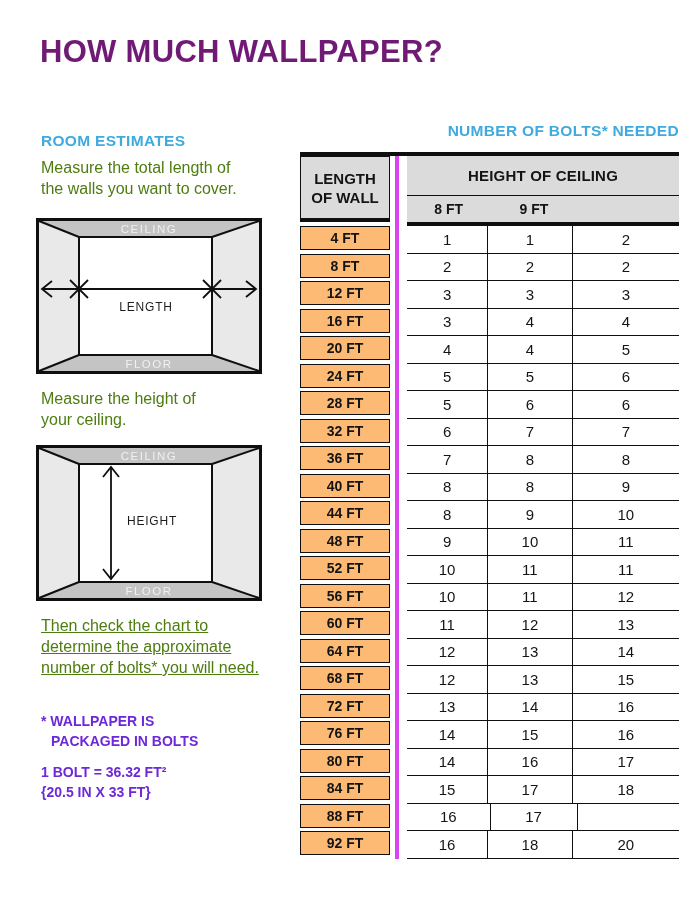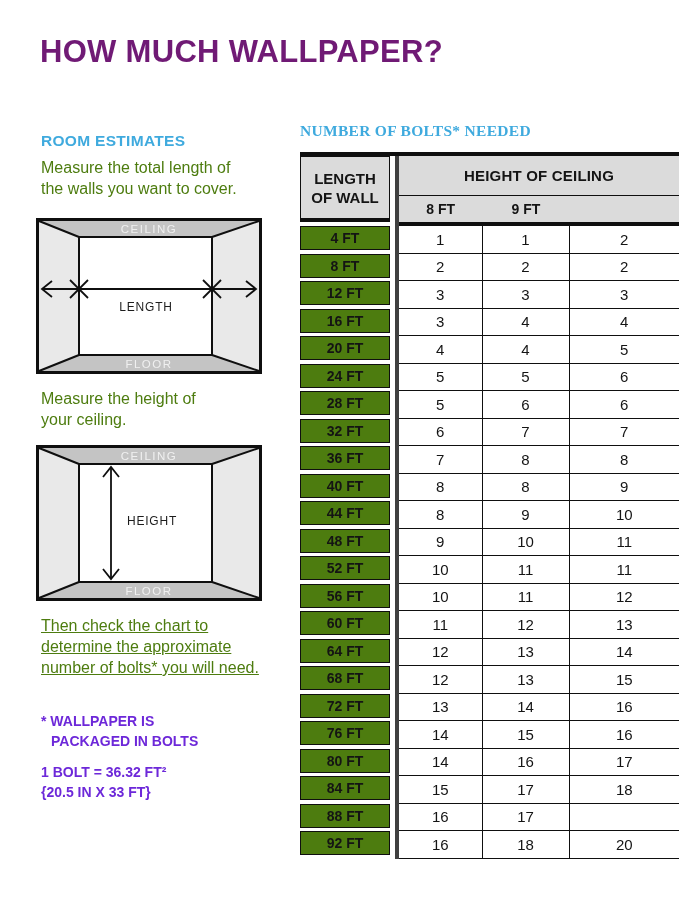--- a/index.html
+++ b/index.html
@@ -21,38 +21,38 @@
   #p2{left:41px;top:388px;}
   #p3{left:41px;top:615px;text-decoration:underline;}
   #diagram1{left:36px;top:218px;}
   #diagram2{left:36px;top:445px;}
   .bold-note{font-size:14px;font-weight:bold;line-height:20px;color:#6d28d9;}
   #note{left:41px;top:711px;}
   #note .indent{padding-left:10px;}
   #bolt{left:41px;top:762px;}
 
   
-  #table-heading{left:300px;top:123px;width:379px;text-align:left;font-family:Liberation Serif, serif;}
+  #table-heading{left:300px;top:123px;width:379px;text-align:right;}
   .bolt-table{
     left:300px;top:152px;width:379px;display:flex;align-items:flex-start;
     border-top:4px solid #0f0f0f;
   }
   .label-col{width:90px;margin-right:5px;display:flex;flex-direction:column;}
   .corner{
     box-sizing:border-box;height:66px;margin-bottom:4px;background:#DBDBDB;
     border:1.5px solid #0f0f0f;border-bottom:4px solid #0f0f0f;
     display:flex;align-items:center;justify-content:center;text-align:center;
     font-size:15px;font-weight:bold;white-space:pre-line;line-height:19px;color:#141414;
   }
   .row-label{
-    box-sizing:border-box;height:24px;margin-bottom:3.5px;background:#4d7c0f;
+    box-sizing:border-box;height:24px;margin-bottom:3.5px;background:#fdba74;
     border:1.5px solid #0f0f0f;display:flex;align-items:center;justify-content:center;
     font-size:14px;font-weight:bold;color:#141414;
   }
-  .data-area{width:284px;box-sizing:border-box;border-left:4px solid #404040;}
+  .data-area{width:284px;box-sizing:border-box;border-left:4px solid #d946ef;padding-left:8px;}
   .group-header{
     box-sizing:border-box;height:40px;background:#DBDBDB;border-bottom:1.5px solid #0f0f0f;
     display:flex;align-items:center;justify-content:center;
     font-size:15px;font-weight:bold;color:#141414;letter-spacing:0.2px;
   }
   .sub-header{
     box-sizing:border-box;height:30px;background:#DBDBDB;border-bottom:4px solid #0f0f0f;
     display:flex;
   }
   .sub-cell{

